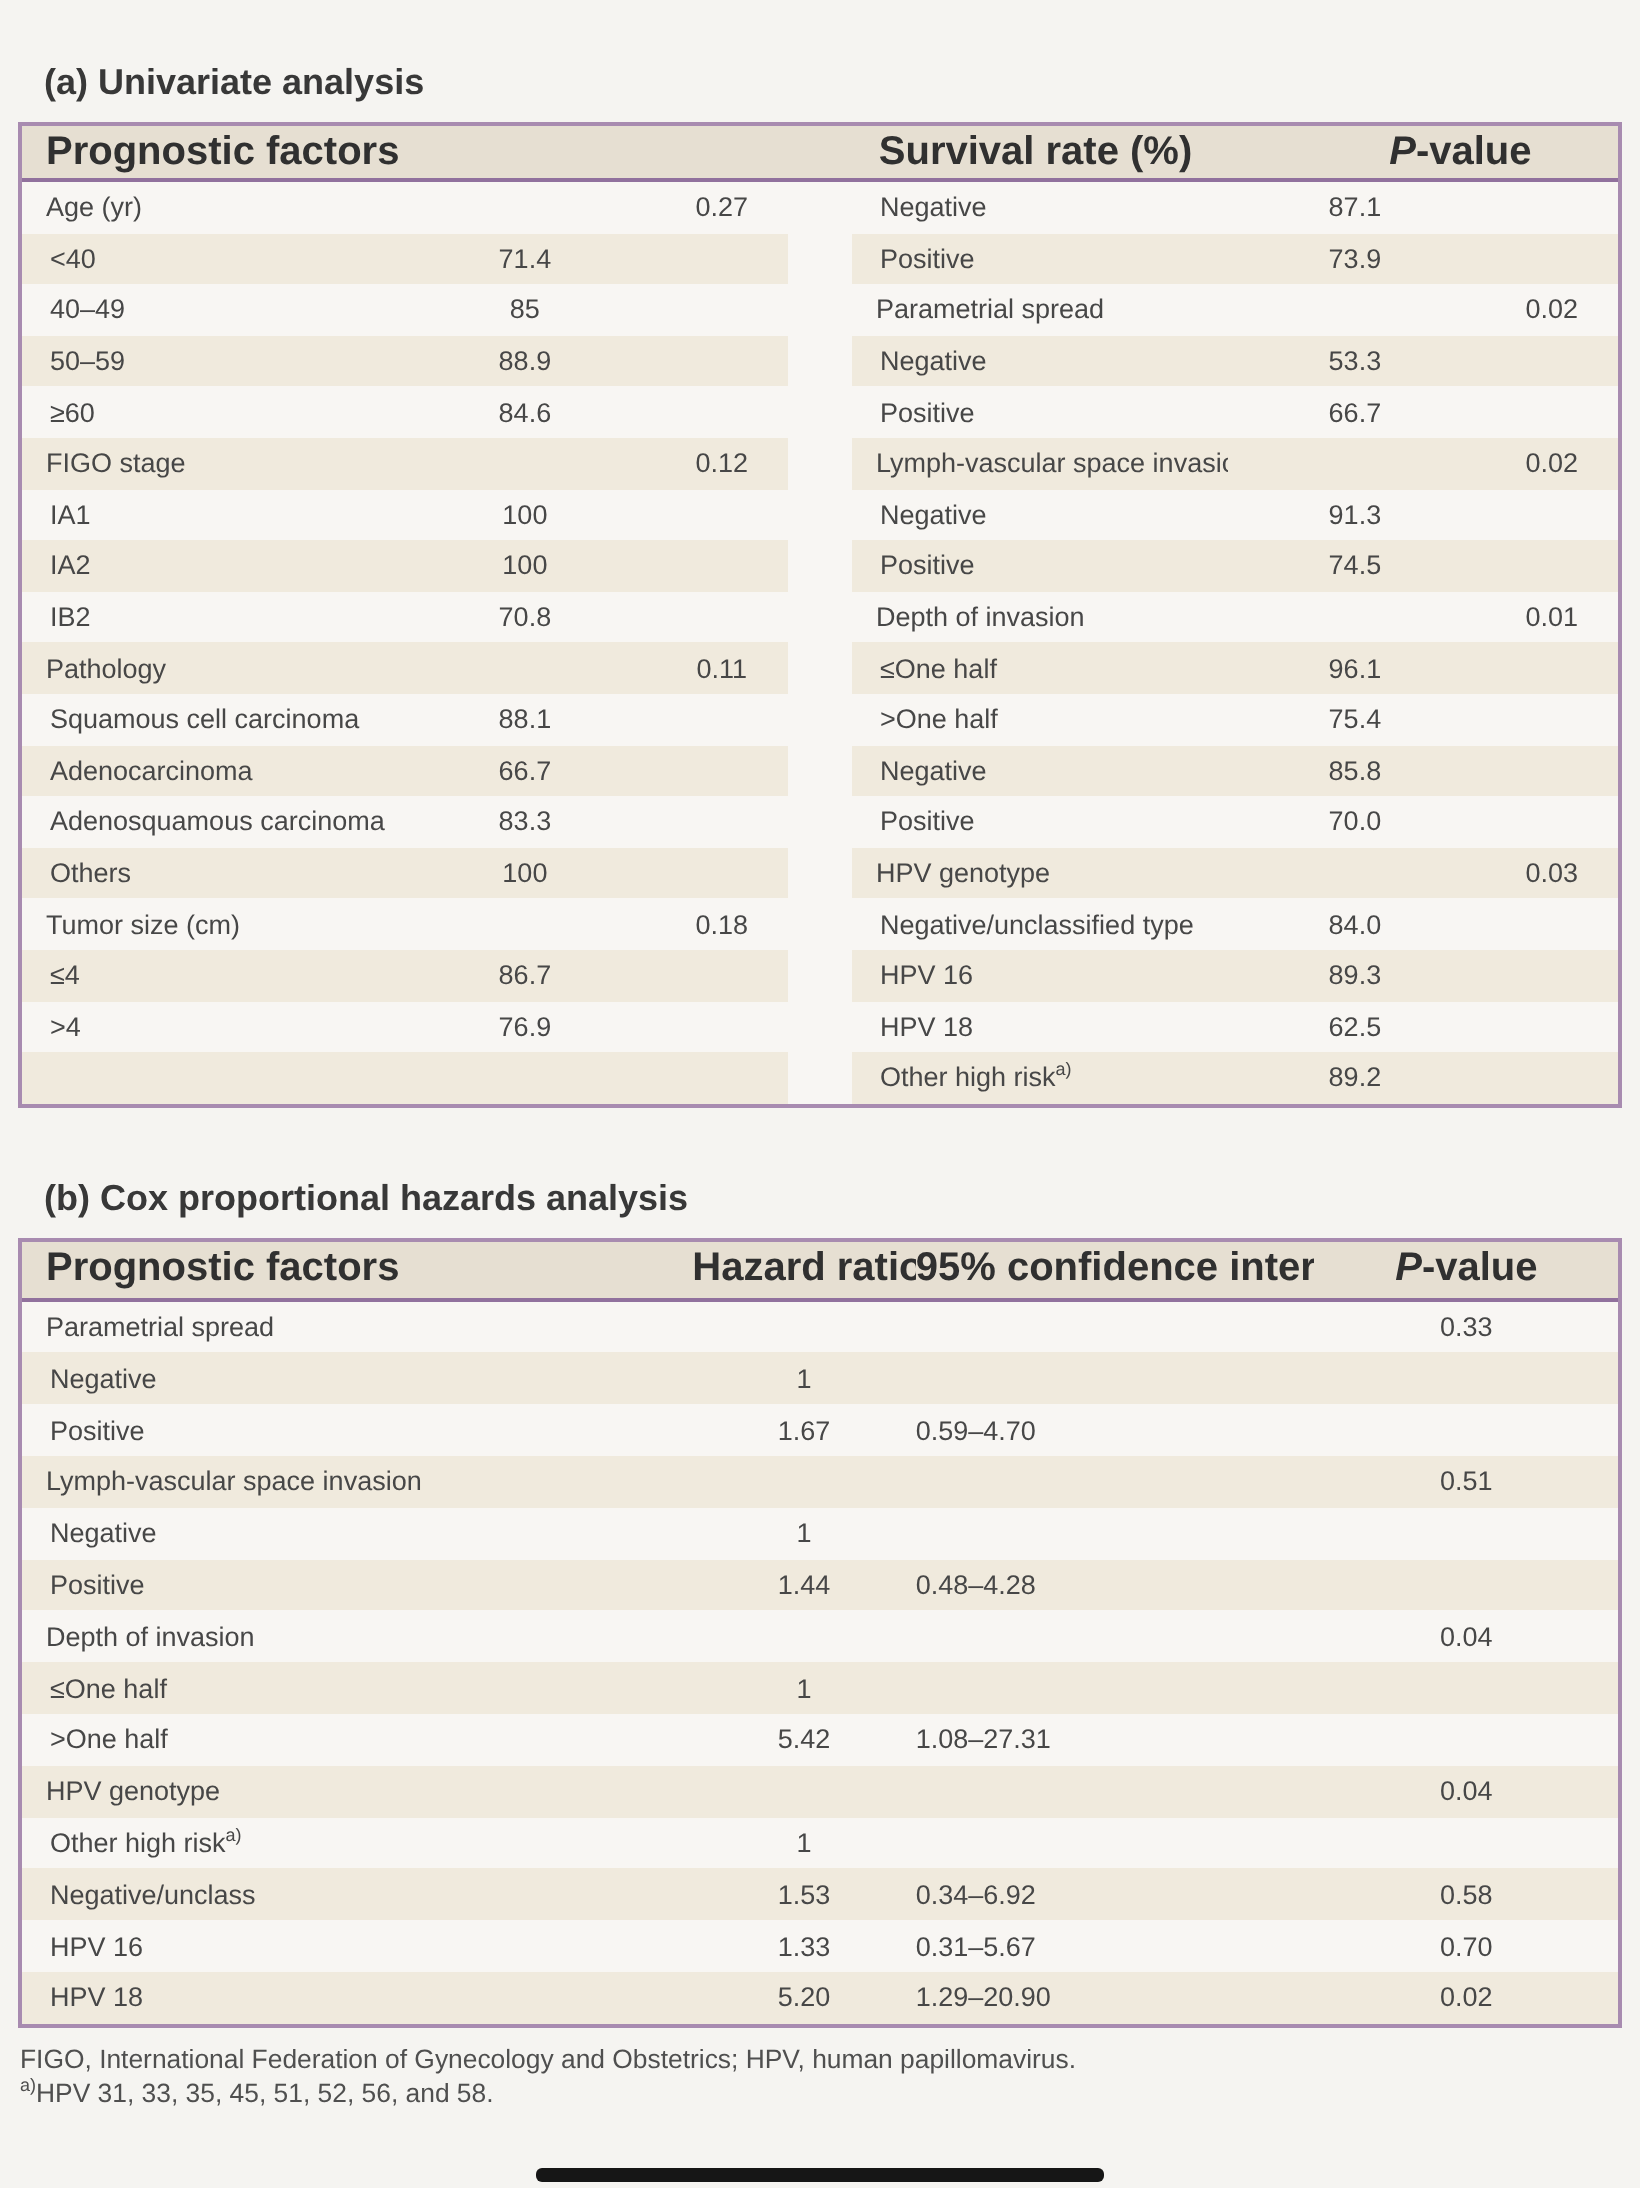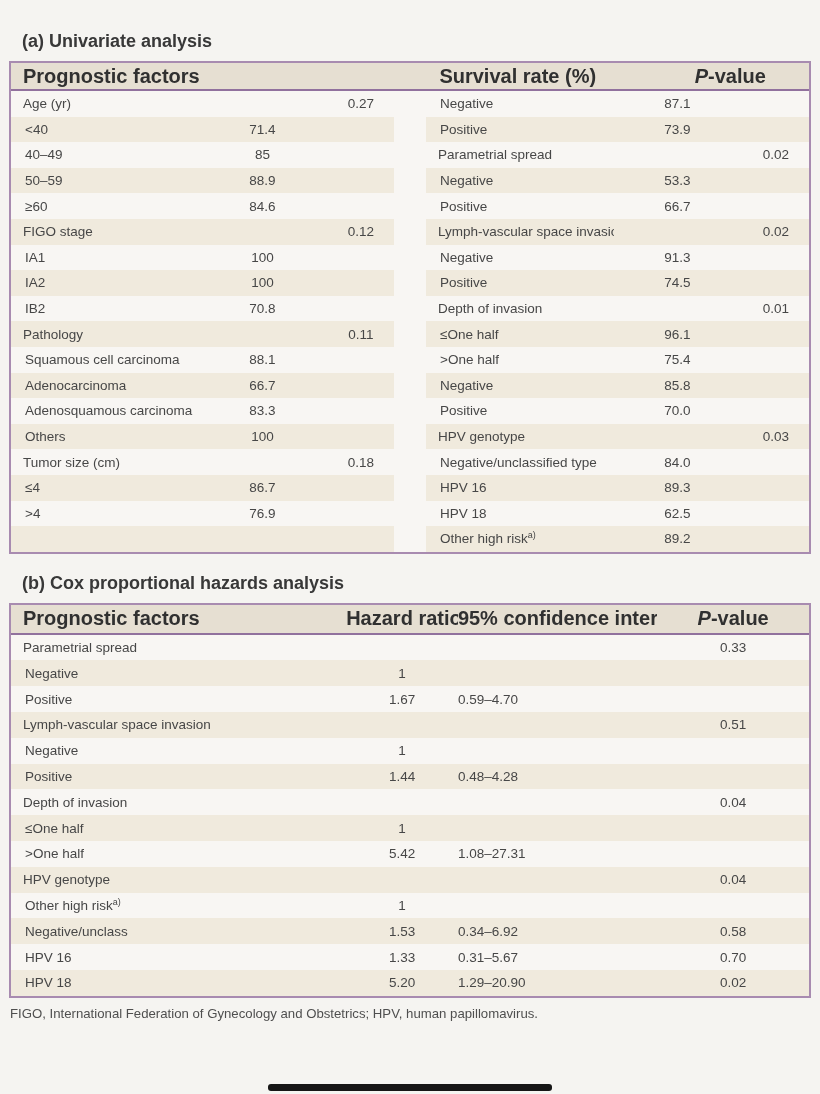--- a/index.html
+++ b/index.html
@@ -9,21 +9,21 @@
     font-family:"Liberation Sans", sans-serif;
     color:#474747;
     position:relative;
     overflow:hidden;
   }
   .section-title{
     font-size:18px;font-weight:bold;color:#383838;
     margin:0 0 9px 22px;
   }
   .title-a{padding-top:31px;}
-  .title-b{padding-top:19px;}
+  .title-b{padding-top:35px;}
   .tbl{
     margin:0 9px;
     border:2px solid #a88bb0;
     background:#f8f6f3;
   }
   .hrow{
     display:flex;
     background:#e6dfd2;
     border-bottom:2px solid #91719d;
     align-items:center;
@@ -349,15 +349,16 @@
         <div class="cell b-factor sub">HPV 18</div>
         <div class="cell b-hr">5.20</div>
         <div class="cell b-ci">1.29–20.90</div>
         <div class="cell b-p">0.02</div>
       </div>
     </div>
 </div>
 
 <div class="footnotes">
   <div>FIGO, International Federation of Gynecology and Obstetrics; HPV, human papillomavirus.</div>
+  <div><sup>a)</sup><span>HPV 31, 33, 35, 45, 51, 52, 56, and 58.</span></div>
 </div>
 
 <div class="bottom-bar"></div>
 
 </body></html>

